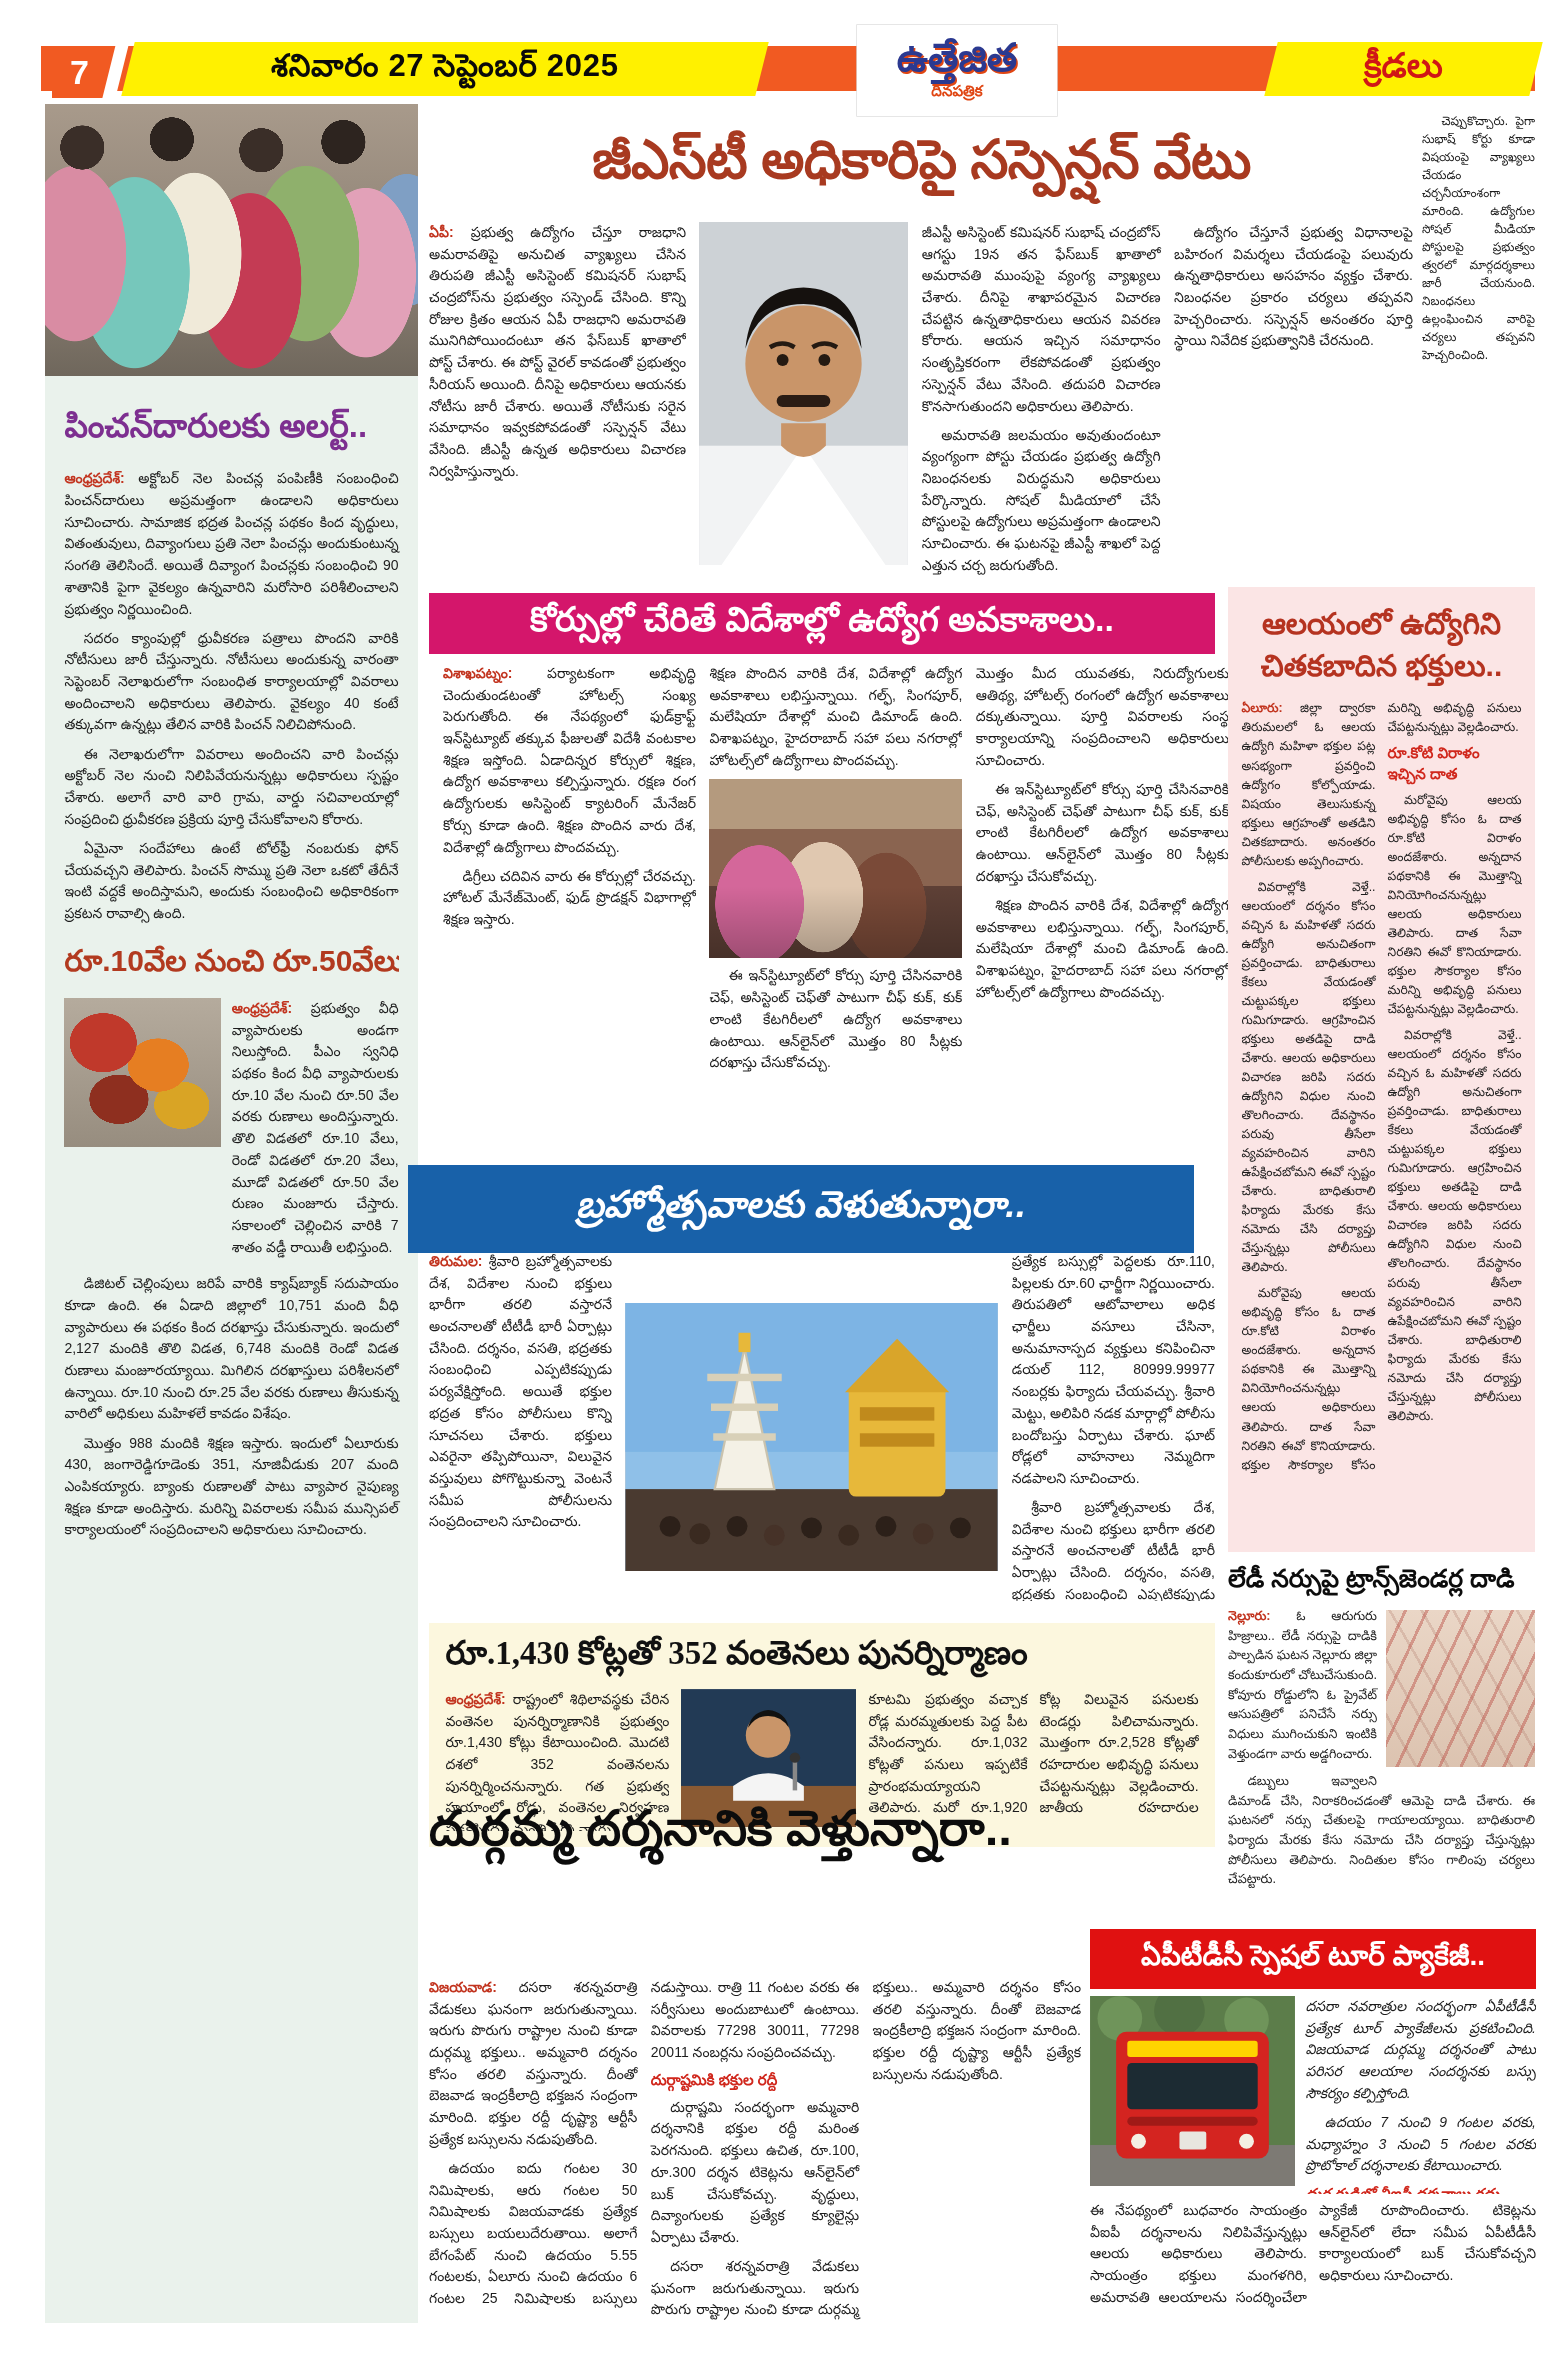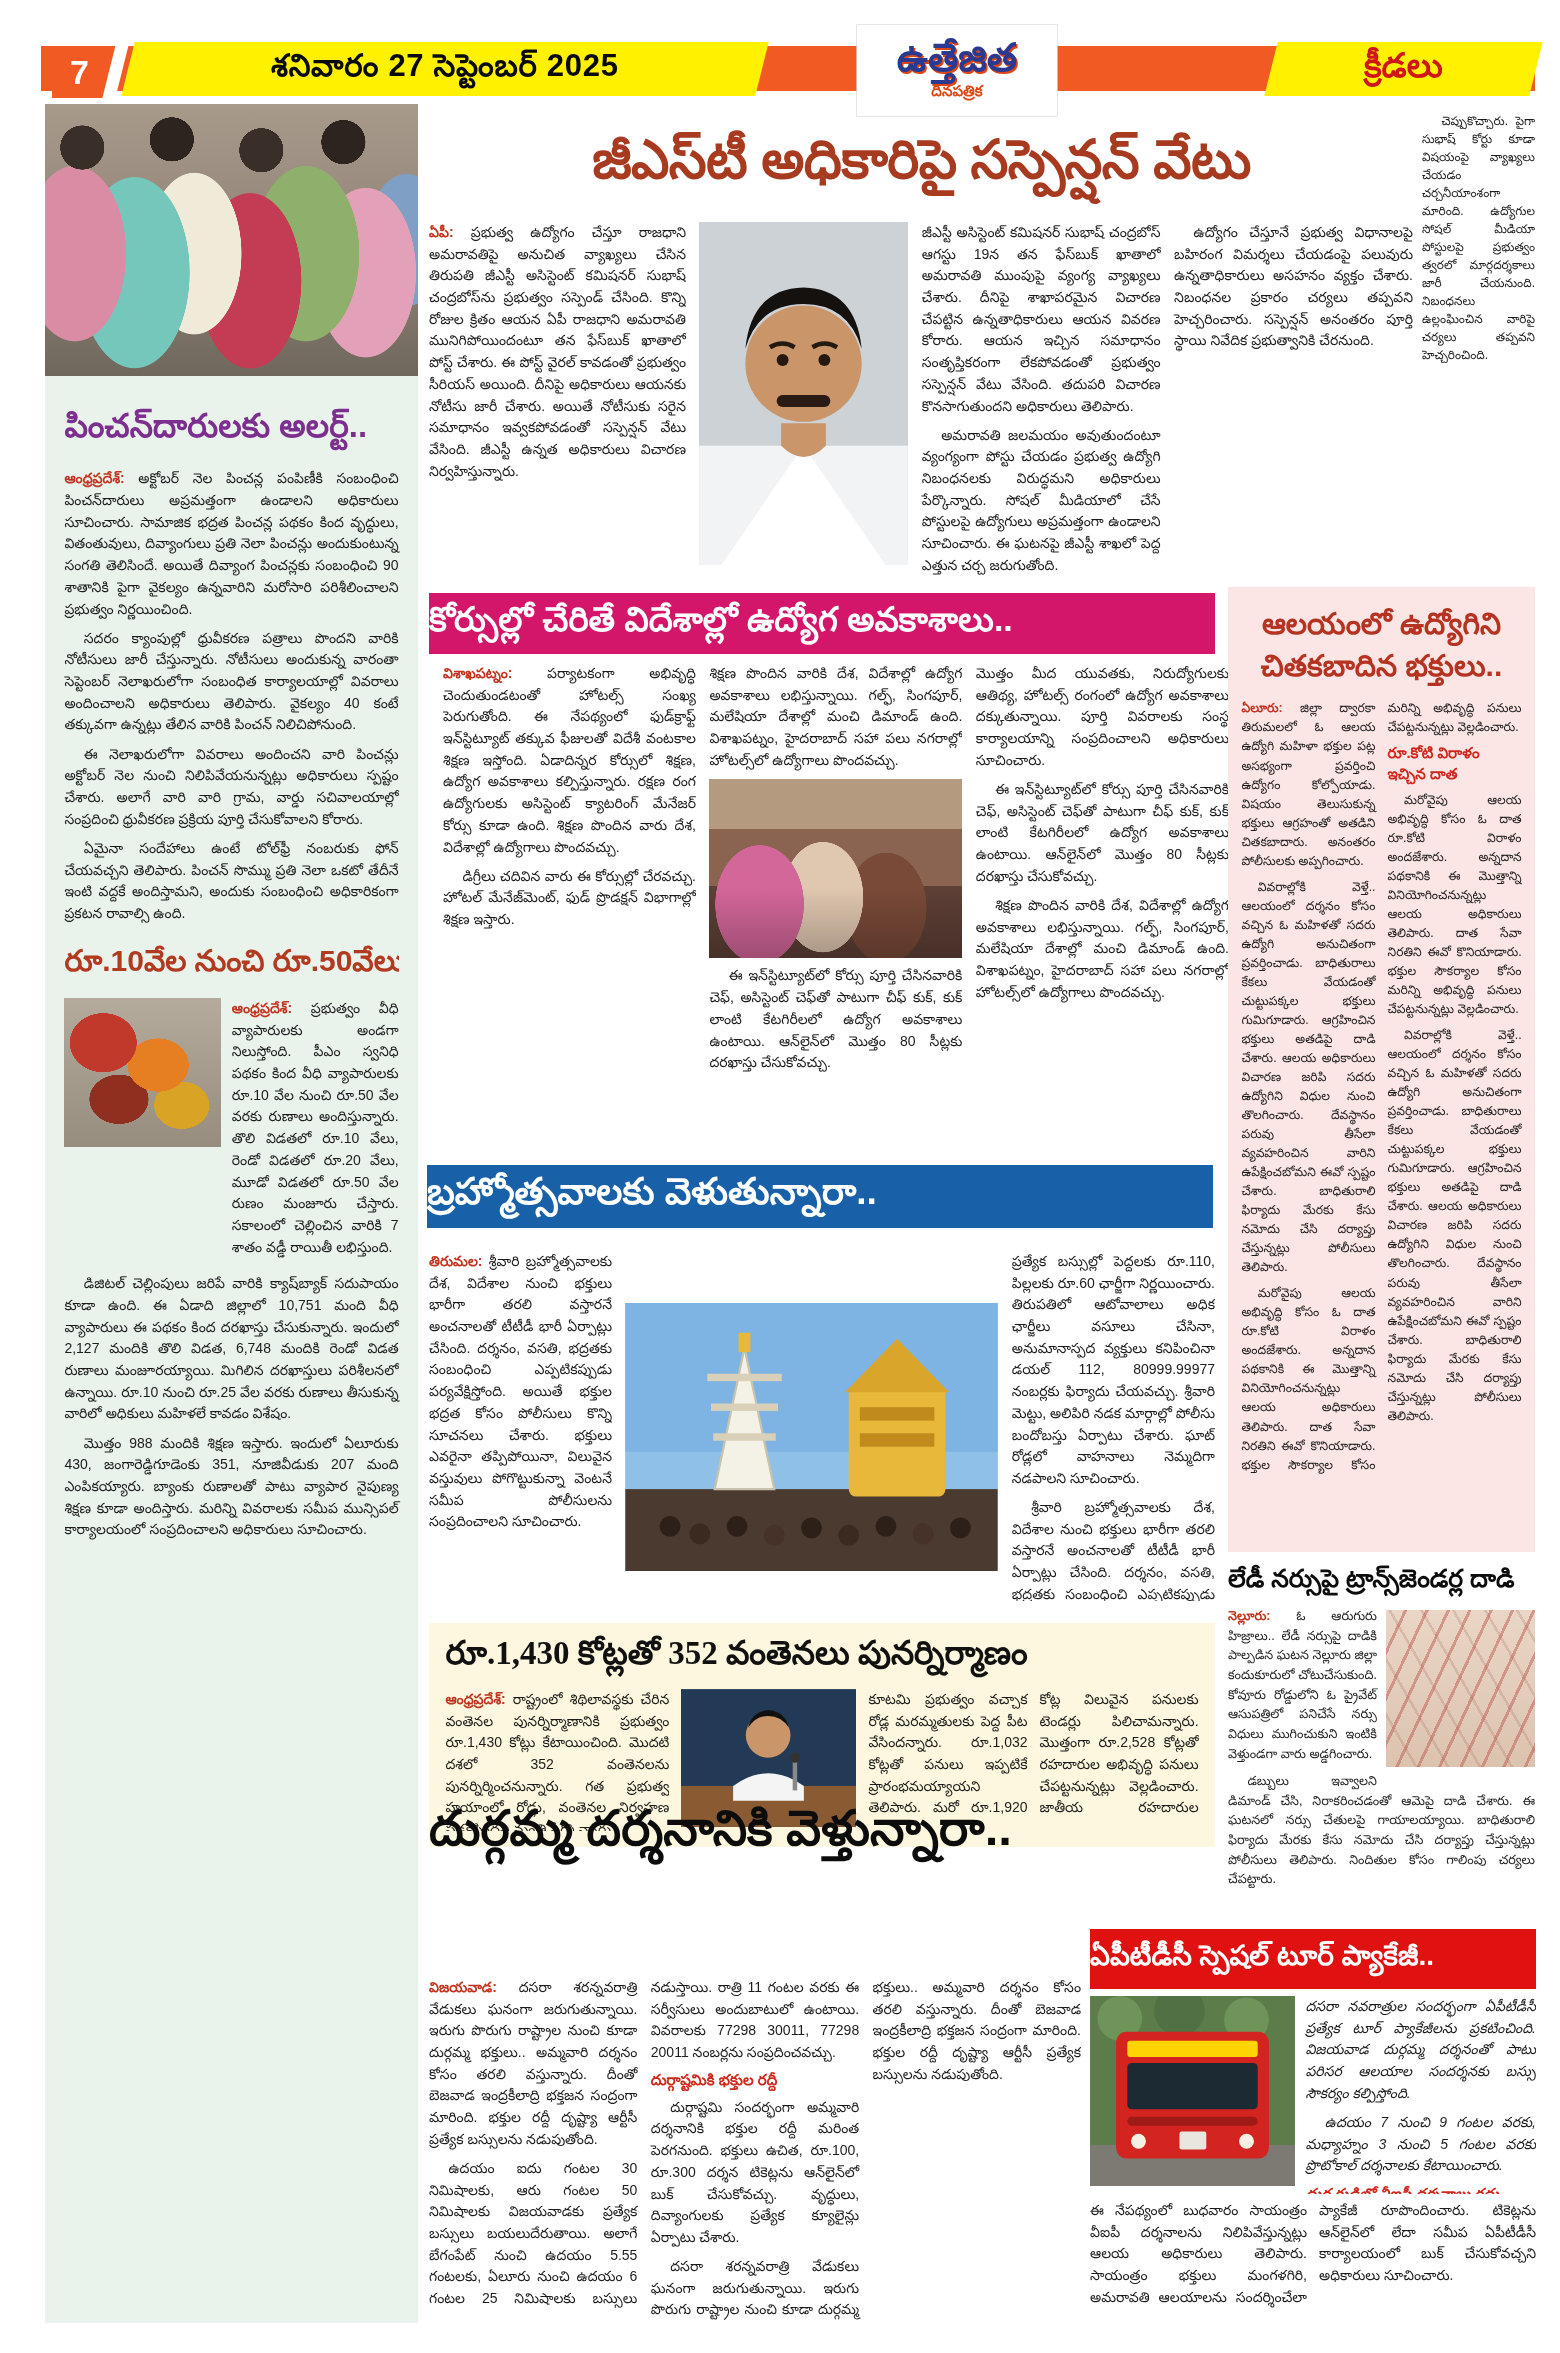--- a/index.html
+++ b/index.html
@@ -22,23 +22,23 @@
   .sectionbar span{transform:skewX(14deg);font-size:34px;font-weight:800;color:#d01616;}
   
   .art p{margin:0 0 7.5px;font-size:14px;line-height:1.55;text-align:justify;text-indent:19.4px;}
   .art p.lead{text-indent:0;}
   .dl{color:#c2341f;font-weight:bold;}
   .subhead{color:#d0271c;font-weight:bold;font-size:15px;margin:4.5px 0;break-inside:avoid;}
   .clip{overflow:hidden;}
   
   .main-headline{position:absolute;left:426px;top:128px;width:991px;text-align:center;
                  font-size:54px;font-weight:800;color:#a83a20;letter-spacing:-0.7px;white-space:nowrap;z-index:1;}
-  .banner{position:absolute;display:flex;align-items:center;color:#fff;font-weight:800;}
+  .banner{position:absolute;display:flex;align-items:center;justify-content:center;color:#fff;font-weight:800;}
   .banner-magenta{left:429px;top:593px;width:786px;height:61px;background:#d4166b;font-size:34px;}
-  .banner-blue{left:427px;top:1165px;width:786px;height:63px;background:#1861a9;font-size:37px;}
+  .banner-blue{left:408px;top:1165px;width:786px;height:88px;background:#1861a9;font-size:37px;font-style:italic;}
   .banner-red{left:1090px;top:1929px;width:446px;height:60px;background:#e01111;font-size:28px;}
   .black-headline{font-weight:800;color:#0c0c0c;white-space:nowrap;overflow:hidden;}
   
   .photo{position:relative;overflow:hidden;background:#cfcfcf;flex:none;}
   .photo-crowd{
     background:
       radial-gradient(22.4px 22.4px at 10% 16%, #3a2e28 0 98%, transparent 99%),
       radial-gradient(22.4px 22.4px at 34% 13%, #2d241f 0 98%, transparent 99%),
       radial-gradient(22.4px 22.4px at 58% 17%, #3a2e28 0 98%, transparent 99%),
       radial-gradient(22.4px 22.4px at 80% 14%, #2d241f 0 98%, transparent 99%),

